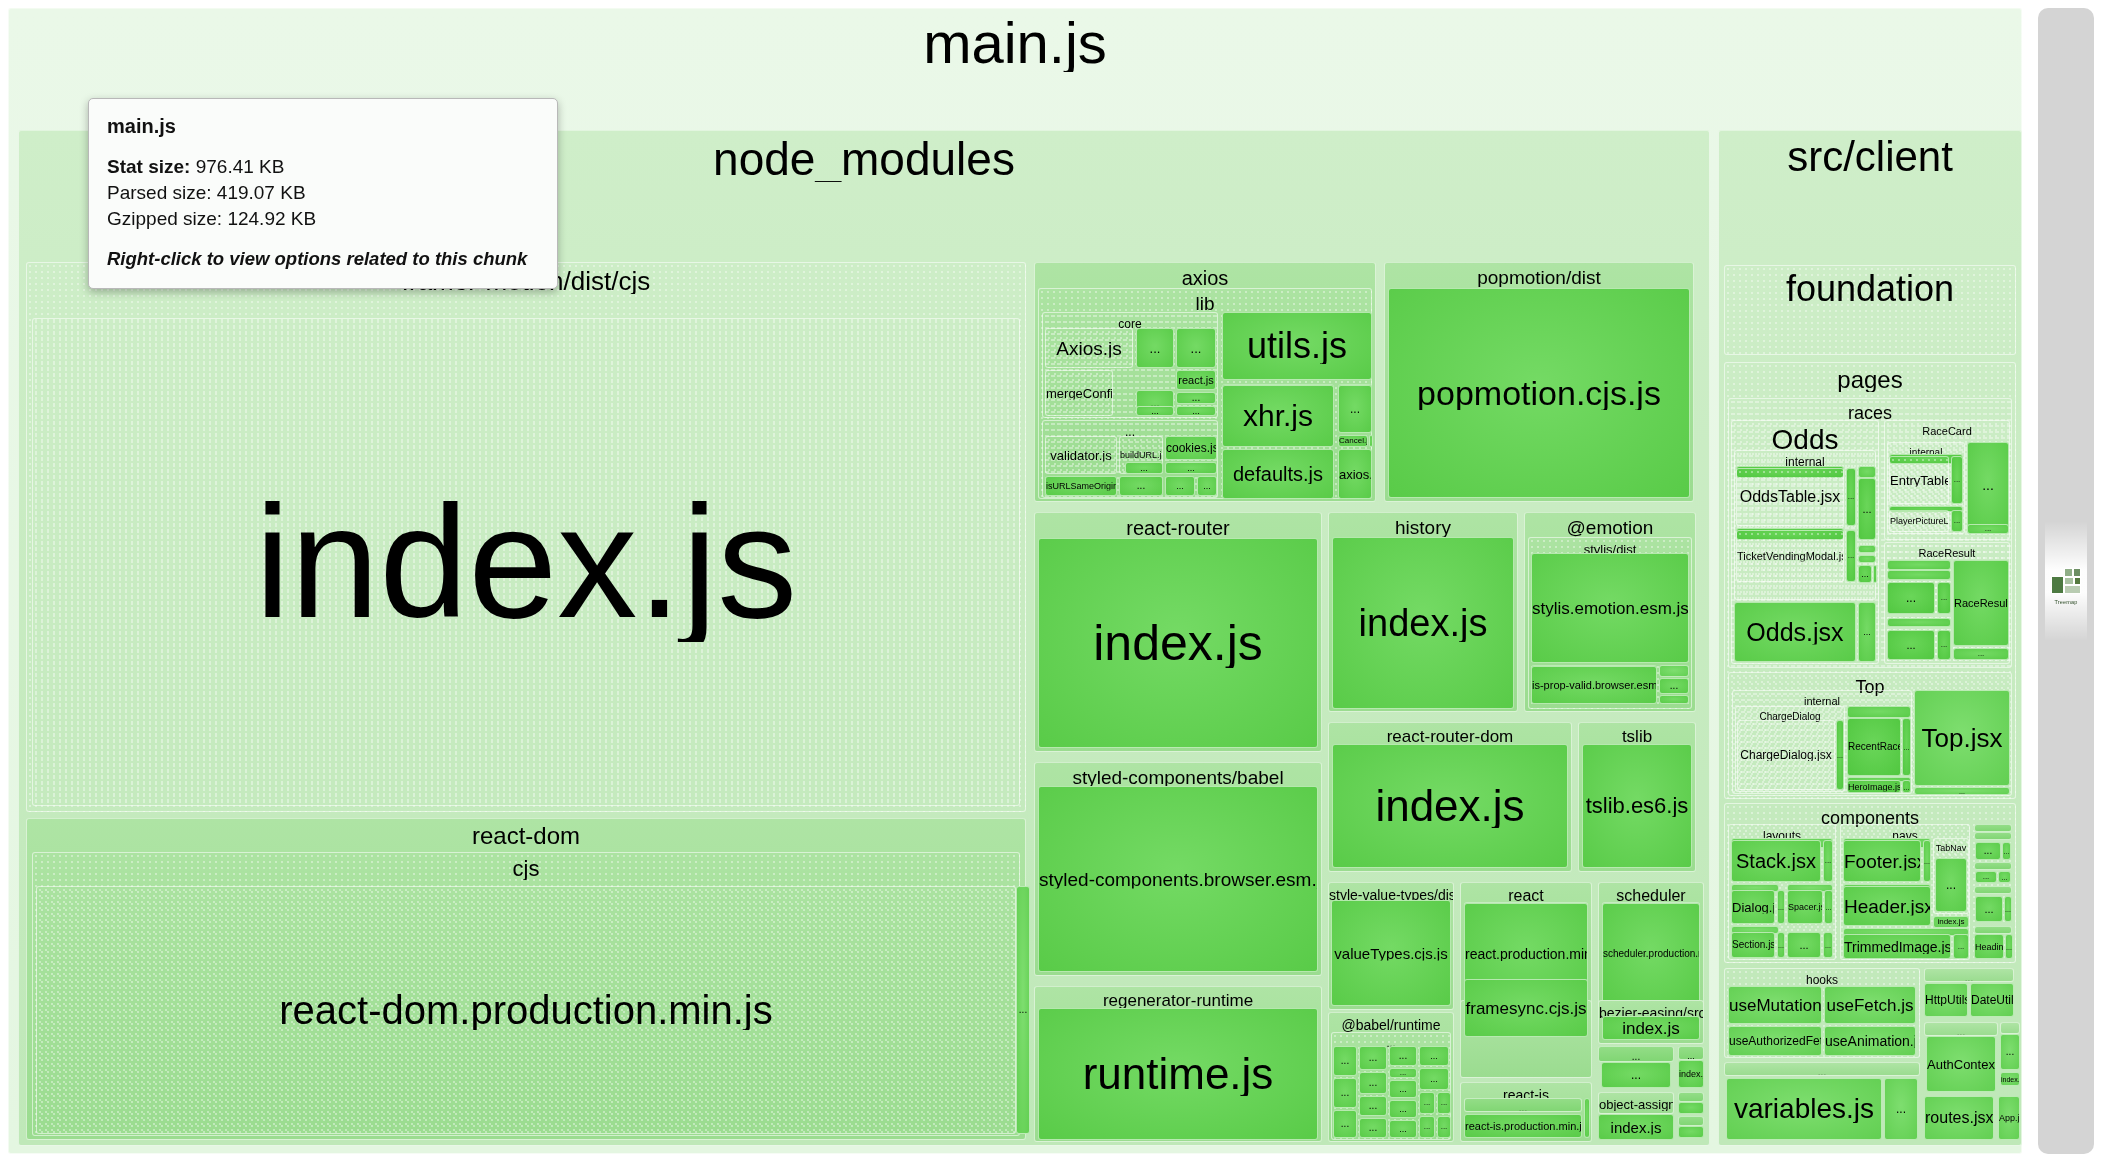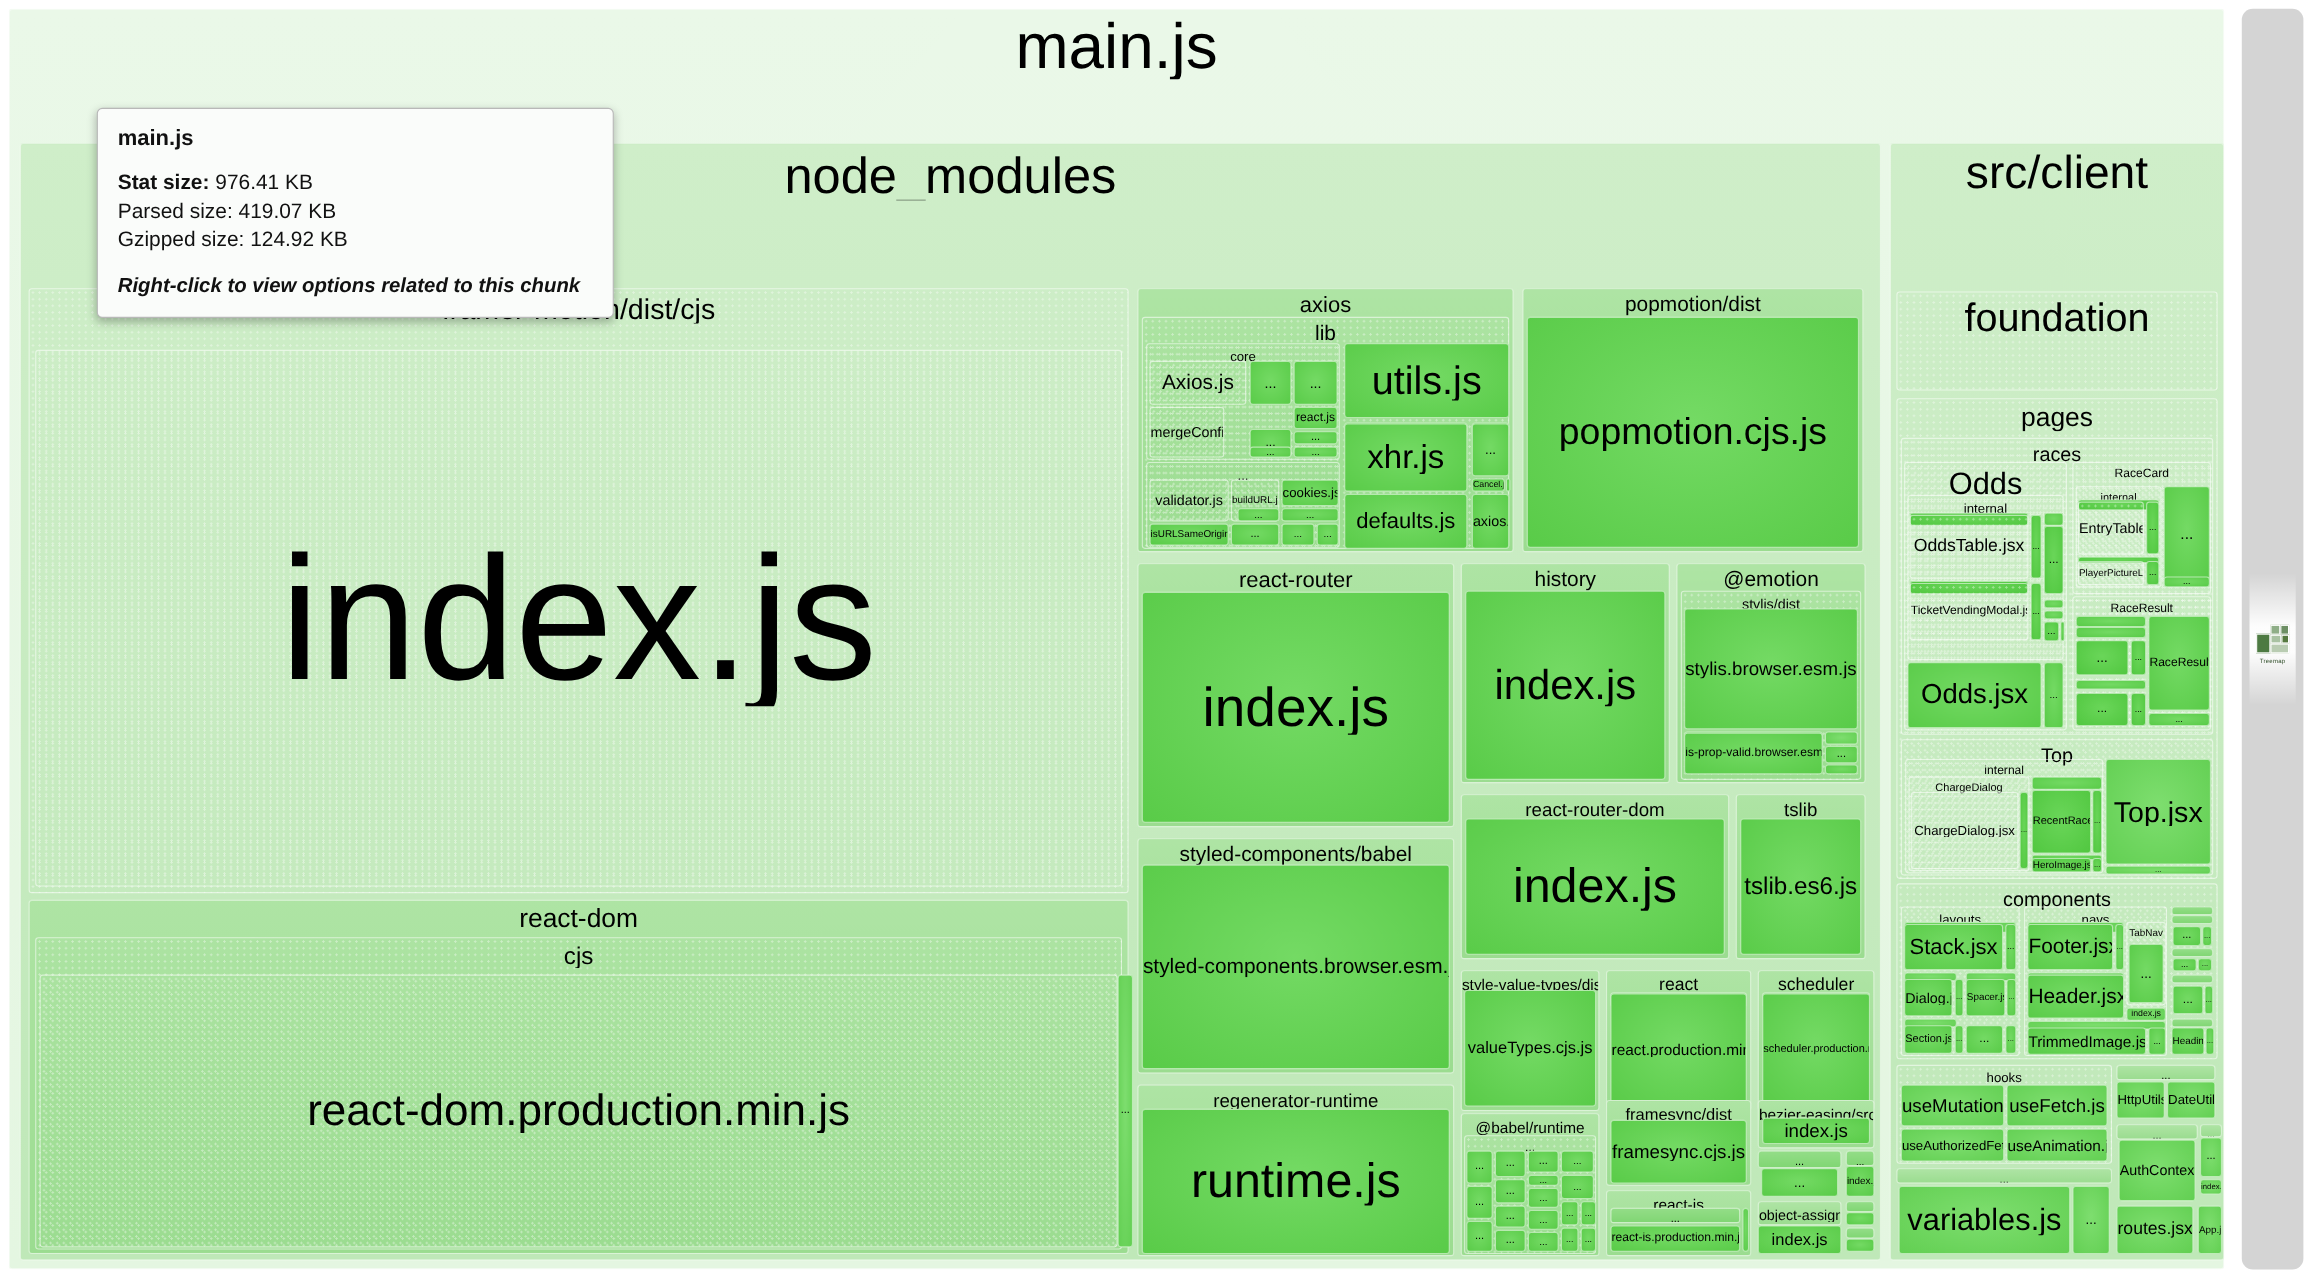--- a/index.html
+++ b/index.html
@@ -238,21 +238,21 @@
       <div class="node leaf d5" style="left: 1332px; top: 537px; width: 182px; height: 172px;">
         <span class="lbl" style="font-size: 38px;">index.js</span>
       </div>
       <div class="node grp d2" style="left: 1524px; top: 512px; width: 172px; height: 200px;">
         <span class="lbl" style="font-size: 19px;">@emotion</span>
       </div>
       <div class="node grp d3 dotted" style="left: 1528px; top: 537px; width: 164px; height: 172px;">
         <span class="lbl" style="font-size: 13px;">stylis/dist</span>
       </div>
       <div class="node leaf d5" style="left: 1531px; top: 553px; width: 158px; height: 110px;">
-        <span class="lbl" style="font-size: 17px;">stylis.browser.esm.js</span>
+        <span class="lbl" style="font-size: 17px;">stylis.emotion.esm.js</span>
       </div>
       <div class="node grp d4" style="left: 1531px; top: 665px; width: 126px; height: 14px;">
         <span class="lbl" style="font-size: 10px;">...</span>
       </div>
       <div class="node leaf d5" style="left: 1531px; top: 666px; width: 126px; height: 38px;">
         <span class="lbl" style="font-size: 11px;">is-prop-valid.browser.esm.js</span>
       </div>
       <div class="node grp d4" style="left: 1659px; top: 665px; width: 30px; height: 12px;">
         <span class="lbl" style="font-size: 9px;">...</span>
       </div>
@@ -364,21 +364,21 @@
       </div>
       <div class="node grp d3" style="left: 1602px; top: 902px; width: 98px; height: 14px;">
         <span class="lbl" style="font-size: 11px;">...</span>
       </div>
       <div class="node leaf d5" style="left: 1602px; top: 903px; width: 98px; height: 102px;">
         <span class="lbl" style="font-size: 10px;">scheduler.production.min.js</span>
       </div>
       <div class="node grp d2" style="left: 1460px; top: 1000px; width: 132px; height: 78px;">
         <span class="lbl" style="font-size: 15px;">framesync/dist</span>
       </div>
-      <div class="node leaf d5" style="left: 1464px; top: 1018px; width: 124px; height: 58px;">
+      <div class="node leaf d5" style="left: 1464px; top: 979px; width: 124px; height: 58px;">
         <span class="lbl" style="font-size: 17px;">framesync.cjs.js</span>
       </div>
       <div class="node grp d2" style="left: 1460px; top: 1082px; width: 132px; height: 60px;">
         <span class="lbl" style="font-size: 14px;">react-is</span>
       </div>
       <div class="node grp d3" style="left: 1464px; top: 1098px; width: 118px; height: 14px;">
         <span class="lbl" style="font-size: 10px;">...</span>
       </div>
       <div class="node leaf d5" style="left: 1464px; top: 1114px; width: 118px; height: 24px;">
         <span class="lbl" style="font-size: 11px;">react-is.production.min.js</span>

